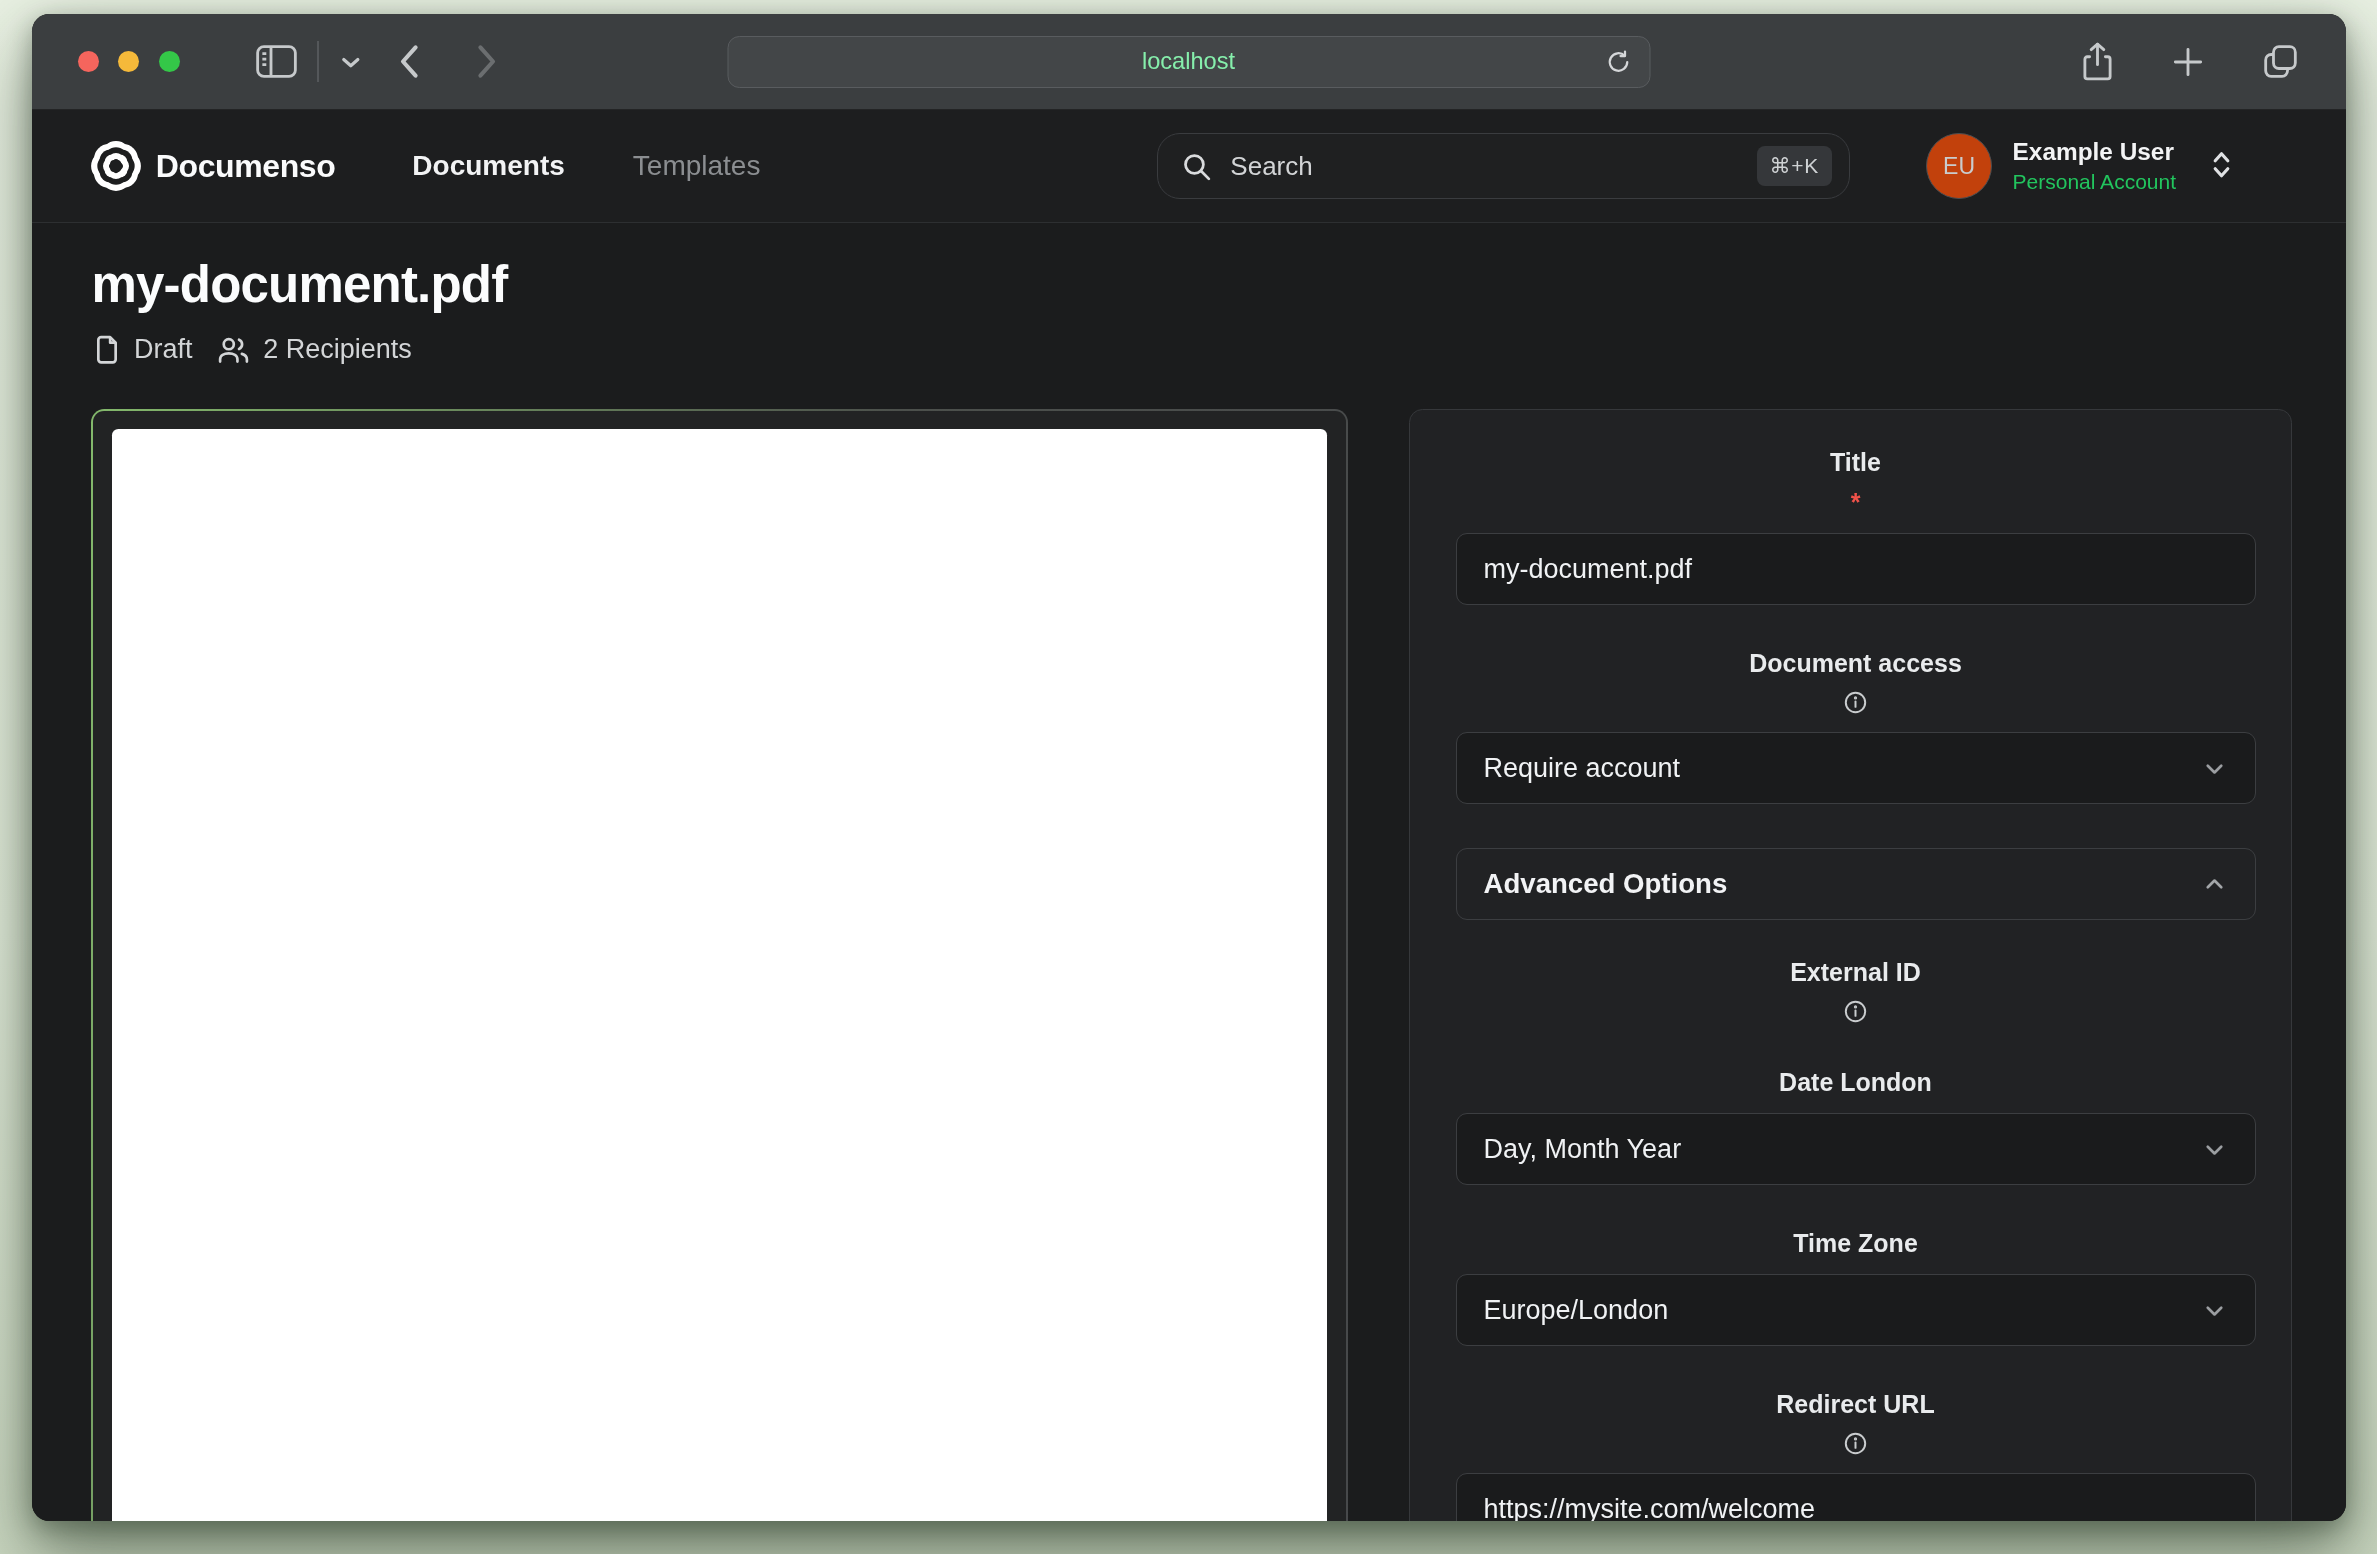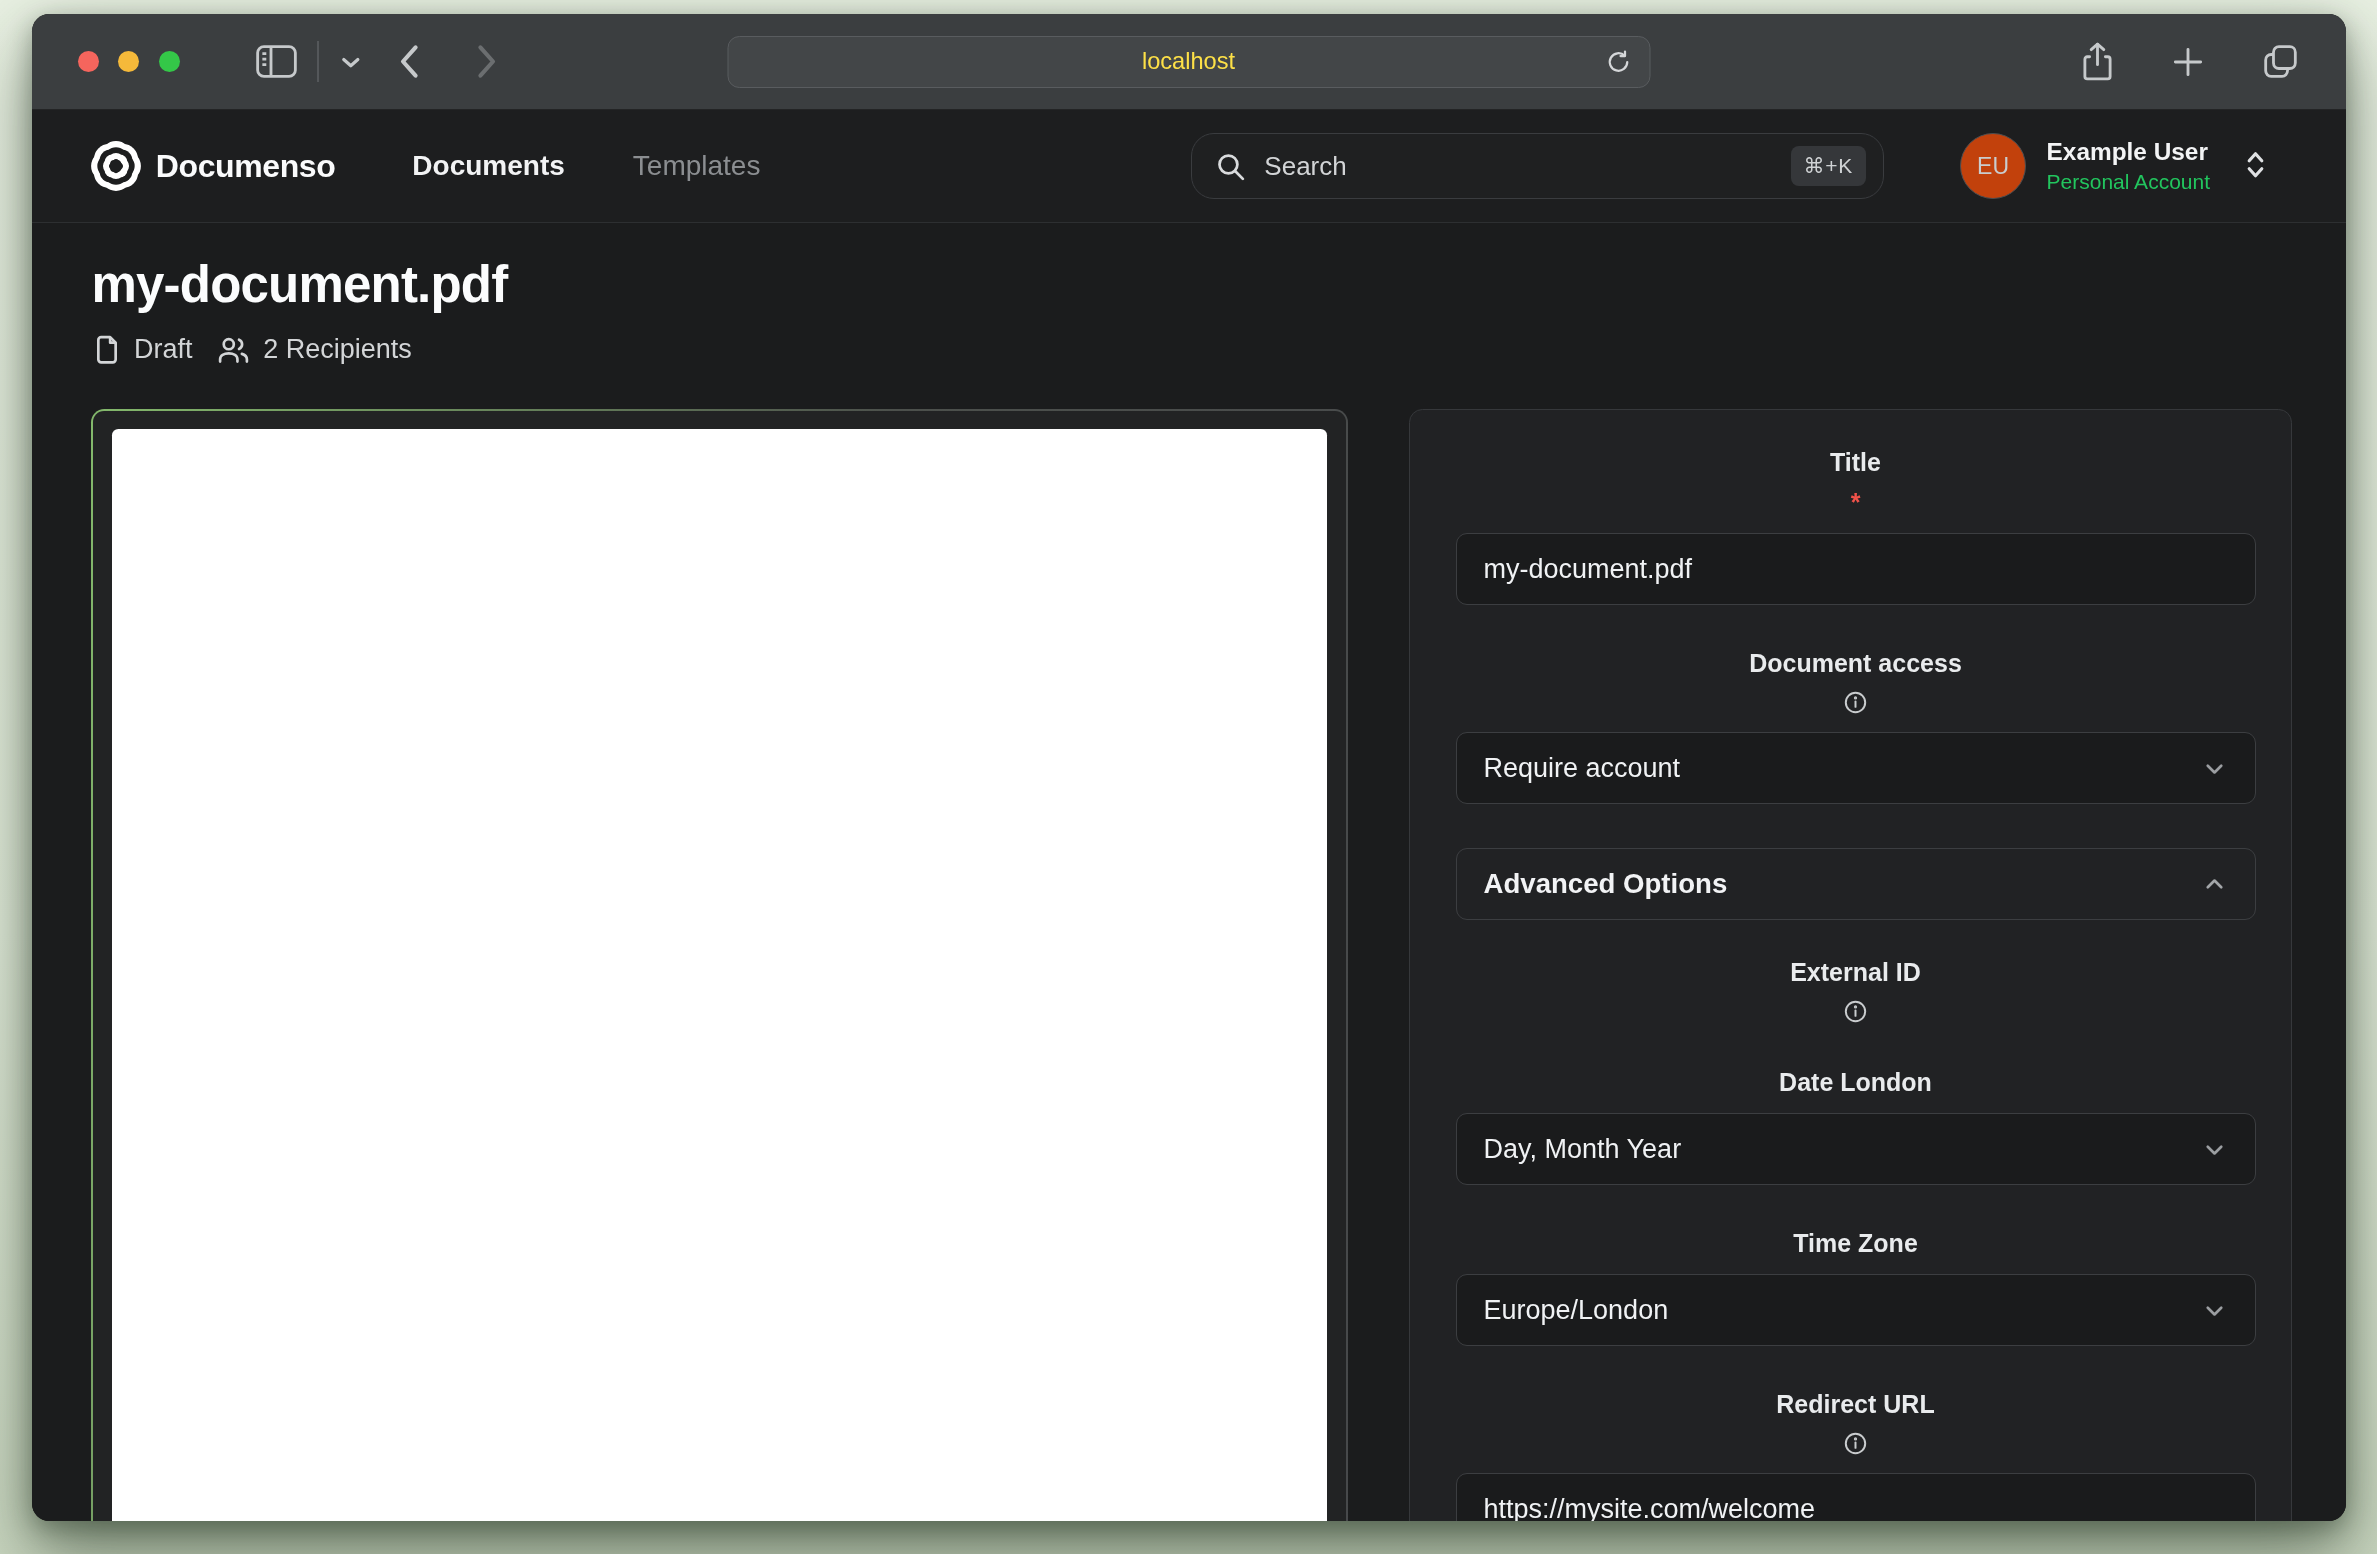--- a/index.html
+++ b/index.html
@@ -49,30 +49,30 @@
   .tbtn{display:flex;align-items:center;justify-content:center;color:var(--toolbar-icon);}
   .tbtn svg{display:block;}
   .sidebar-cluster{margin-left:76px;display:flex;align-items:center;}
   .vdivider{width:1.6px;height:41px;background:#54575a;margin:0 20.5px;}
   .navbtns{display:flex;align-items:center;gap:52px;margin-left:31.5px;}
   .fwd{color:var(--toolbar-icon-dim);}
   .urlbar{
     position:absolute;left:50%;top:50%;transform:translate(-50%,-50%);
     width:923px;height:52px;border-radius:11.8px;
     background:rgba(255,255,255,.045);border:1.2px solid #595c5f;
-    display:flex;align-items:center;justify-content:center;color:#fde047;
+    display:flex;align-items:center;justify-content:center;color:#86efac;
     font-size:23.6px;
   }
   .urlbar .reload{position:absolute;right:15.7px;top:50%;transform:translateY(-50%);color:#d5d7d9;}
   .chrome-right{margin-left:auto;display:flex;align-items:center;gap:54px;color:var(--toolbar-icon);}
   
   .app{flex:1;background:var(--page);position:relative;overflow:hidden;color:var(--text);}
   .app-header{
     height:113px;background:var(--header-bg);border-bottom:0.8px solid var(--header-line);
-    display:flex;align-items:center;padding:0 77px 0 61px;
+    display:flex;align-items:center;padding:0 111px 0 61px;
   }
   .brand{display:flex;align-items:center;gap:17.3px;}
   .rosette{width:46px;height:46px;position:relative;flex:0 0 46px;}
   .rosette span{position:absolute;left:50%;top:50%;border-radius:34%;}
   .rosette span:nth-child(1),.rosette span:nth-child(2){width:44px;height:44px;background:#fff;}
   .rosette span:nth-child(3),.rosette span:nth-child(4){width:33px;height:33px;background:var(--header-bg);}
   .rosette span:nth-child(5),.rosette span:nth-child(6){width:23px;height:23px;background:#fff;}
   .rosette span:nth-child(7),.rosette span:nth-child(8){width:11.8px;height:11.8px;background:var(--header-bg);}
   .rosette span:nth-child(odd){transform:translate(-50%,-50%);}
   .rosette span:nth-child(even){transform:translate(-50%,-50%) rotate(45deg);}

